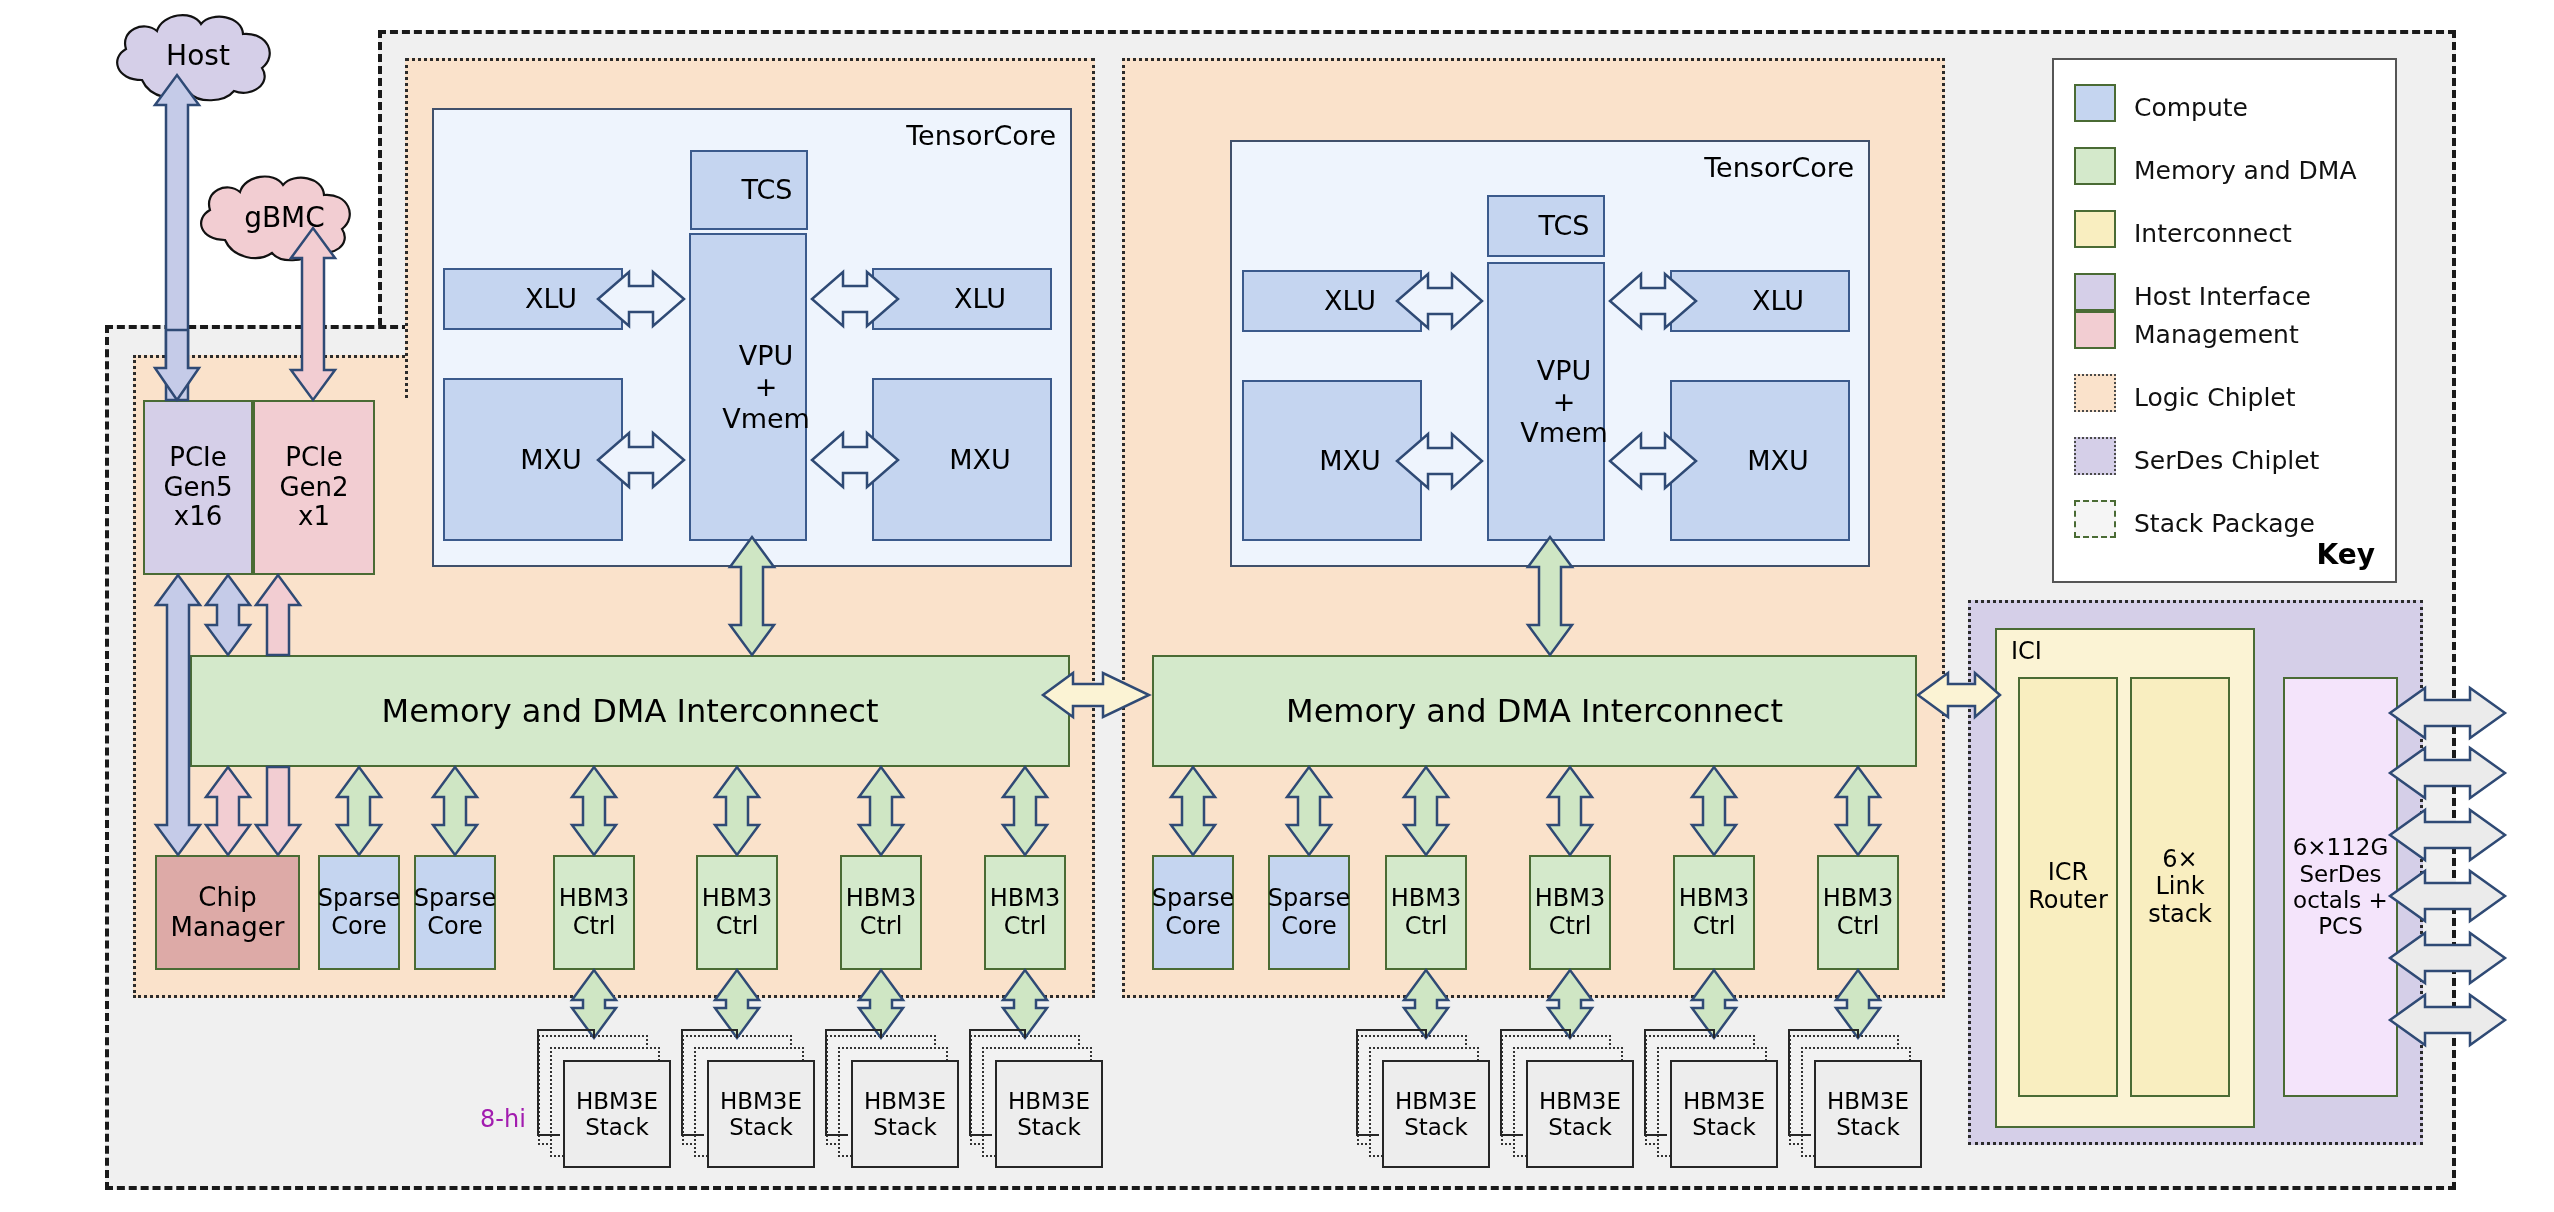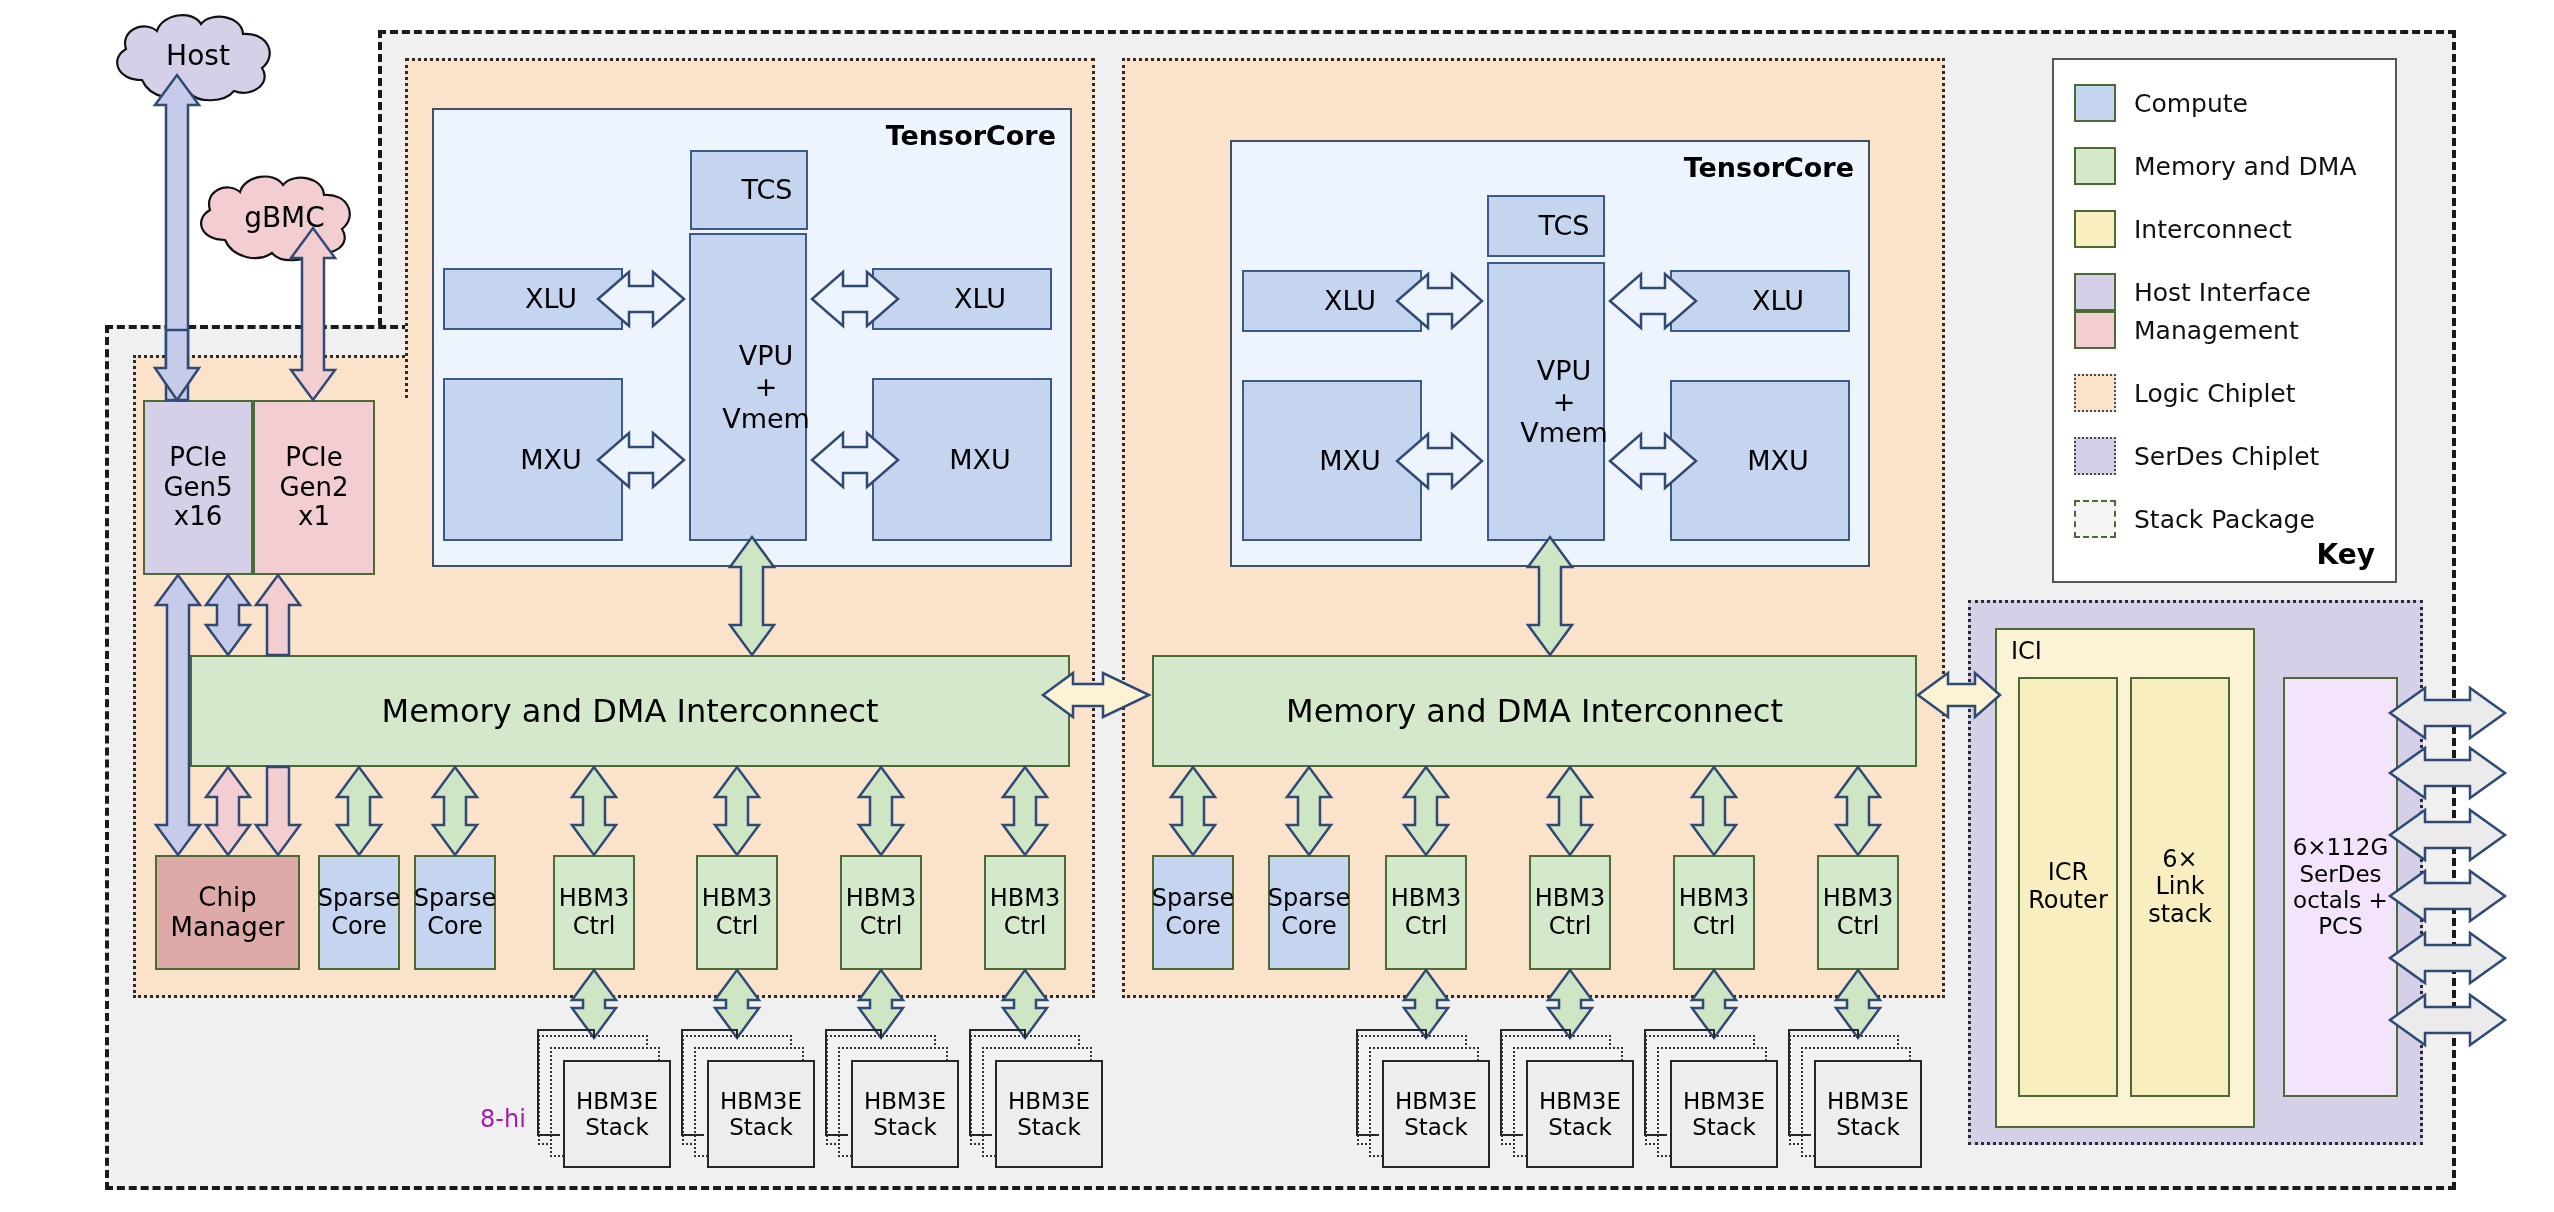--- a/index.html
+++ b/index.html
@@ -40,37 +40,37 @@
   .mgmt-d    {background:#ddaaa7;border-color:#4a6b34;}
   .serdesblk {background:#f4e4fb;border-color:#4a6b34;}
   .stackbox  {background:#ededed;border:2px solid #262626;}
   .ghost     {background:#f2f2f2;border:2px dotted #333;}
 
   
   .tensorcore{
     background:#eef4fd;border:2px solid #40506b;
   }
   .tc-label{
-    position:absolute;right:14px;top:10px;font-size:27px;color:#000;font-weight:bold;
+    position:absolute;right:14px;top:10px;font-size:27px;color:#000;
   }
 
   
   .cloud{position:absolute;}
   .cloud svg{display:block;}
   .cloud .cl-text{
     position:absolute;left:3px;top:0;width:100%;height:100%;
     display:flex;align-items:center;justify-content:center;
     font-size:28px;color:#000;
   }
 
   
   .key-box{
     background:#ffffff;border:2px solid #555;
   }
-  .key-row{display:flex;align-items:center;height:38px;margin-bottom:0;}
+  .key-row{display:flex;align-items:flex-end;height:38px;margin-bottom:0;}
   .key-sw{width:38px;height:34px;margin-right:18px;flex:none;}
   .key-lbl{font-size:25px;color:#111;white-space:nowrap;}
   .key-title{position:absolute;right:20px;bottom:10px;font-size:28px;font-weight:bold;color:#000;}
 
   .lbl-small{font-size:24px;color:#a21caf;}
 
   svg.arrow-layer{position:absolute;left:0;top:0;pointer-events:none;}
 </style>
 </head>
 <body>

